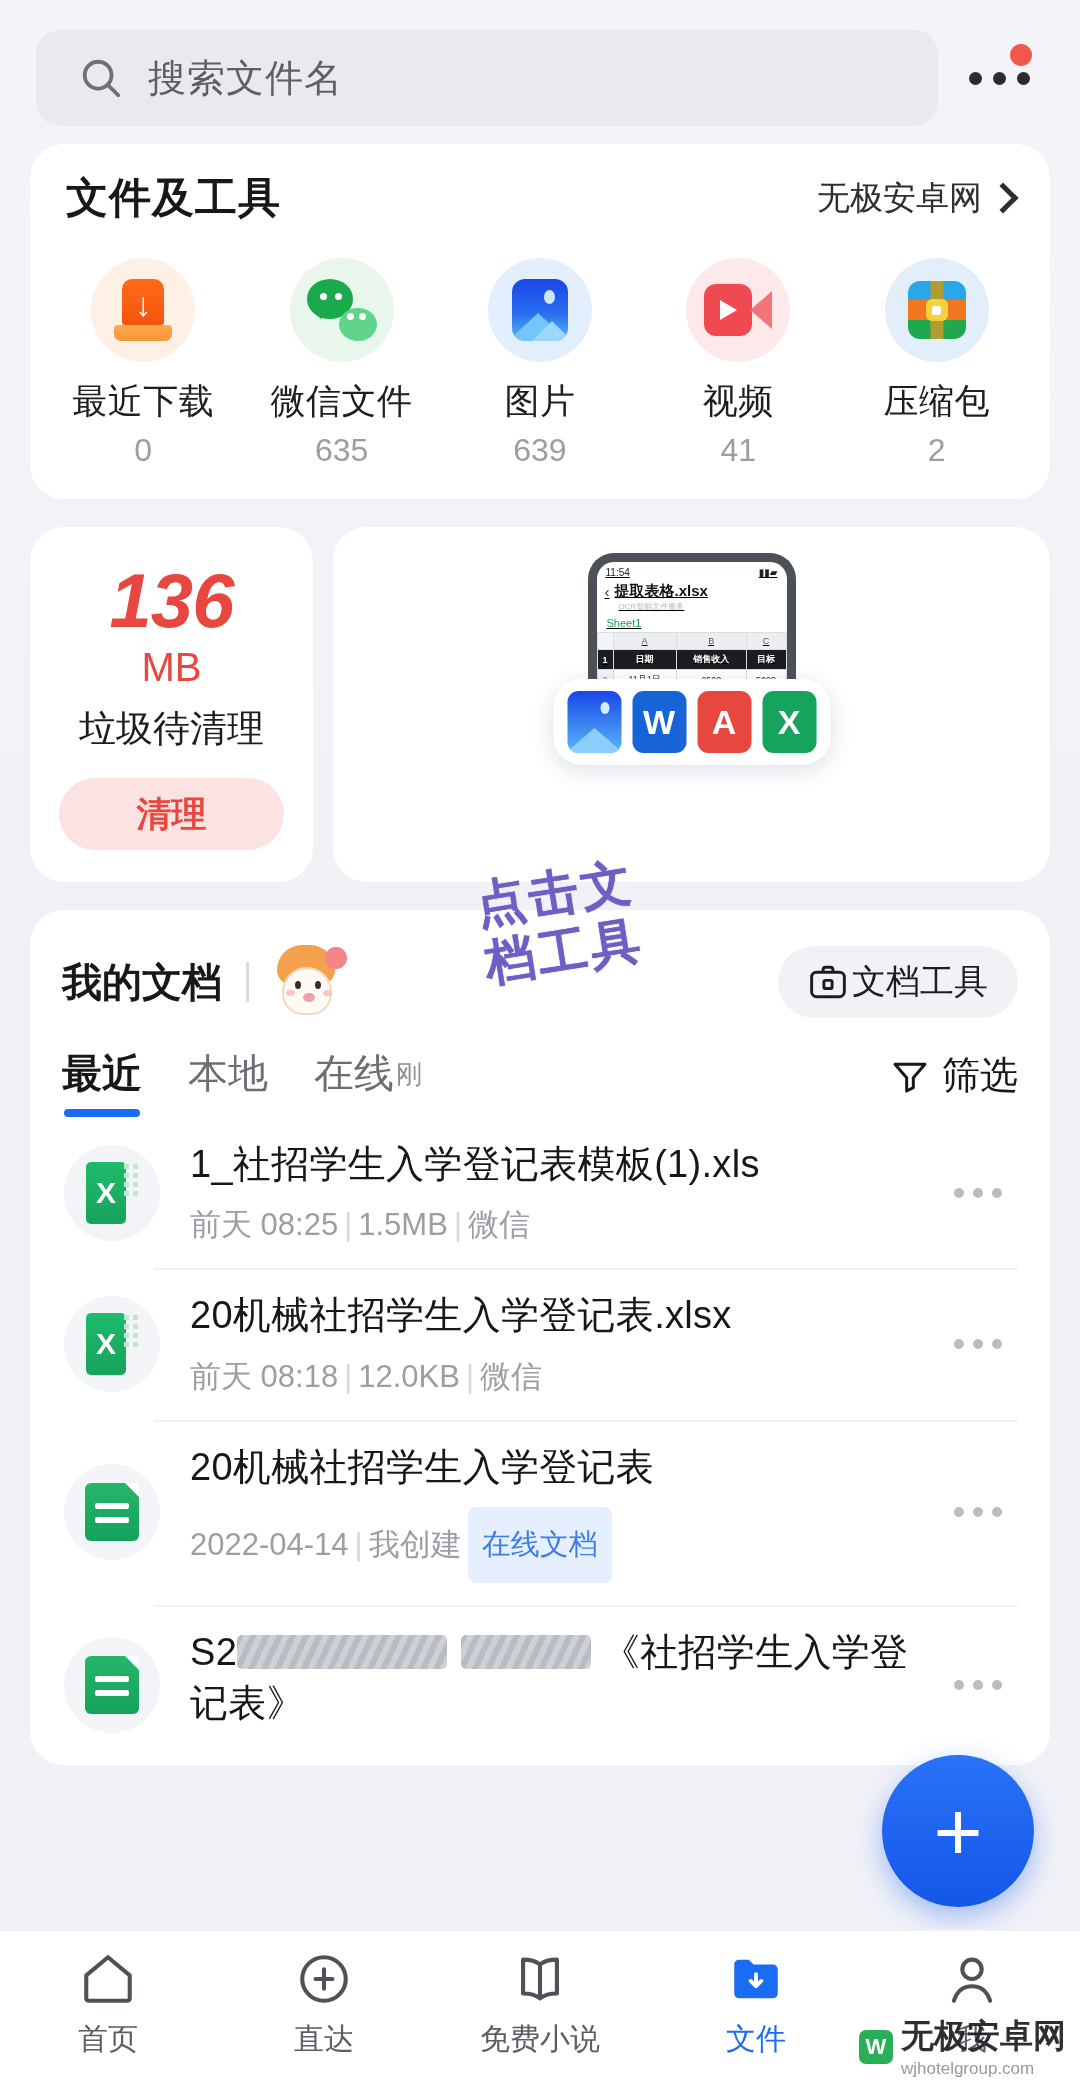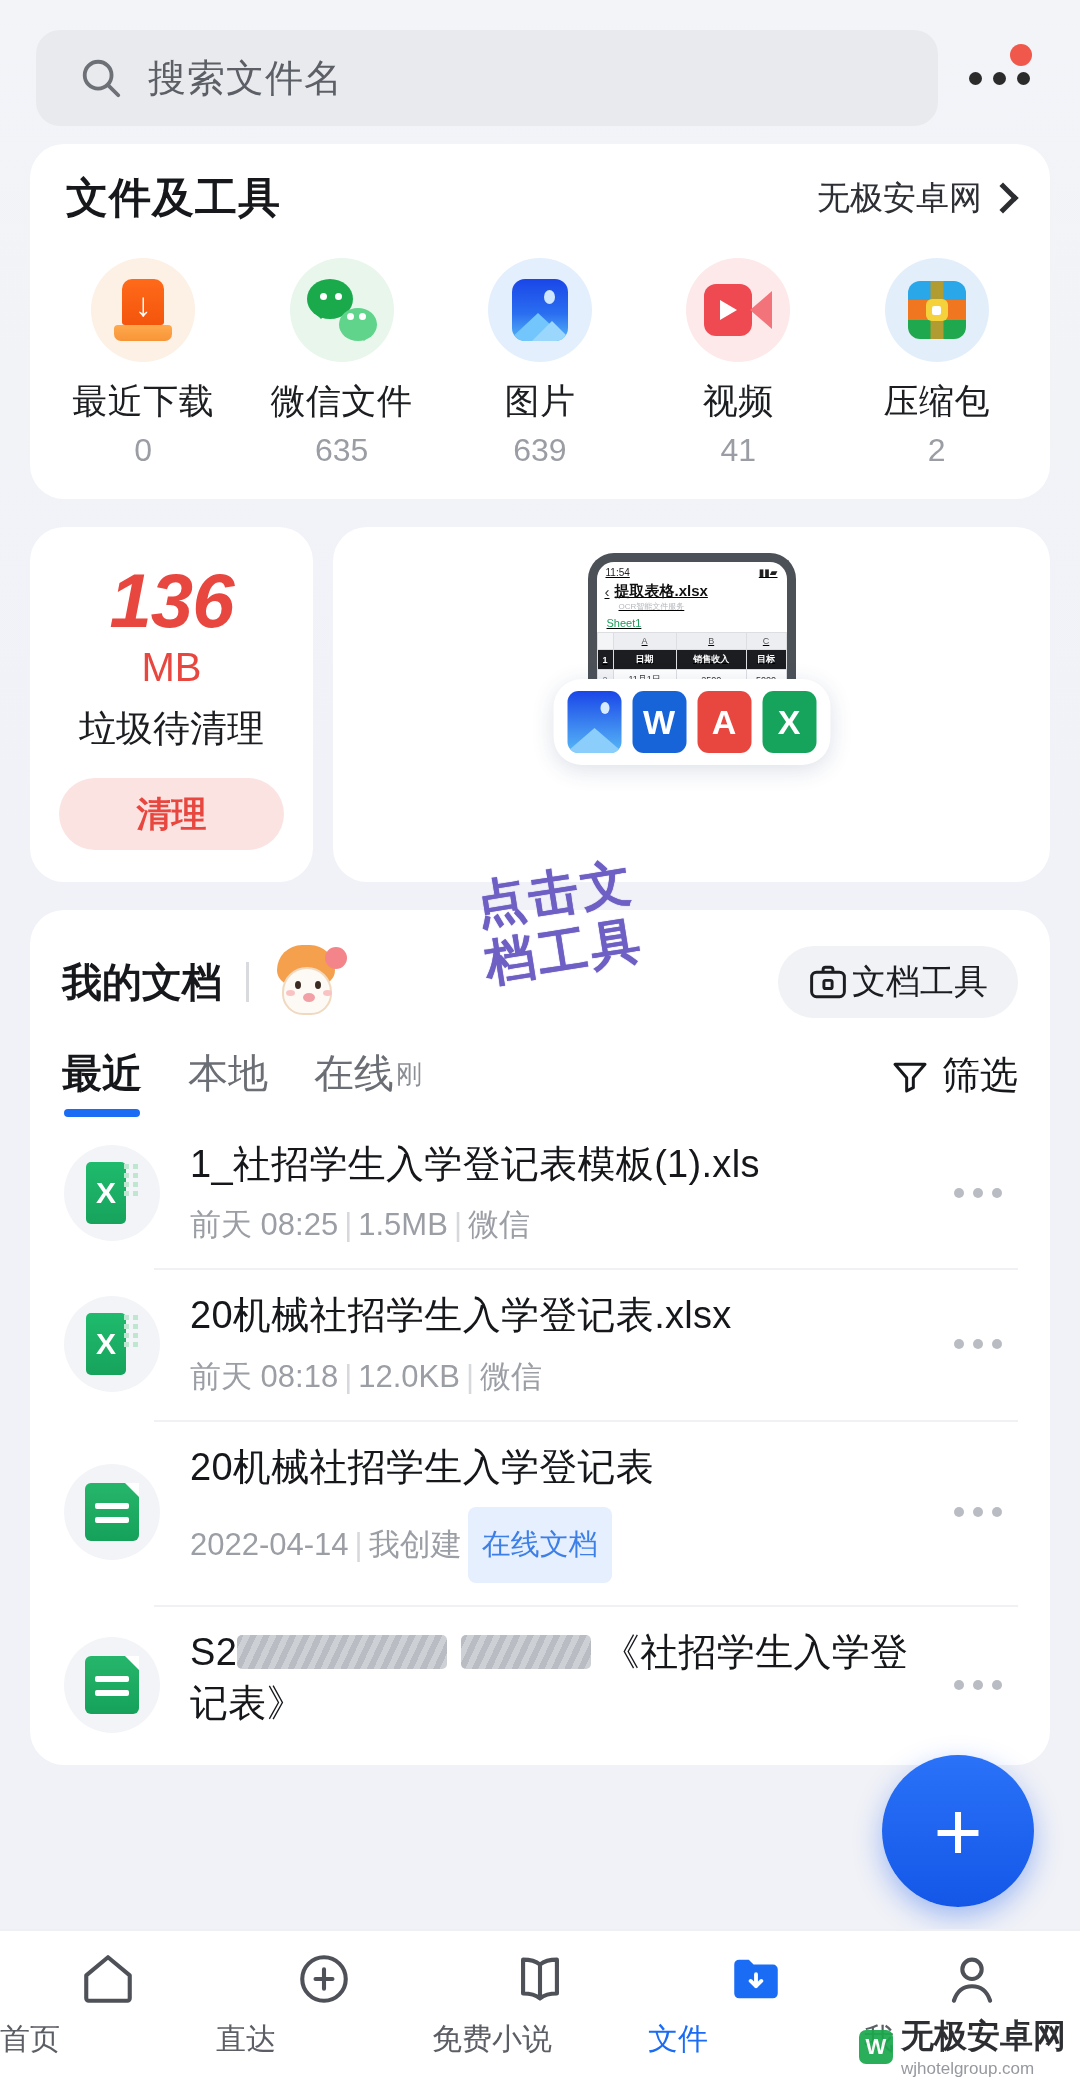--- a/index.html
+++ b/index.html
@@ -254,21 +254,21 @@
     display:flex;align-items:center;justify-content:center;
     color:#fff; font-size: 84px; font-weight: 300; line-height: 1;
   }
 
   
   .bottomnav {
     position: absolute; left:0; right:0; bottom:0; height: 160px;
     background:#fff; display:flex; align-items:flex-start; padding-top: 16px;
     border-top: 2px solid #eeeff2;
   }
-  .nav { flex:1; }
+  .nav { flex:1; text-align:center; }
   .nav .ic { height: 64px; display:flex;align-items:center;justify-content:center; }
   .nav .lbl { font-size: 30px; color:#5b5e64; margin-top: 8px; }
   .nav.active .lbl { color:#1a6cf5; }
   .wm {
     position:absolute; right: 14px; bottom: 10px;
     display:flex; align-items:center; gap: 8px; opacity: .92;
   }
   .wm .mark { width: 34px; height: 34px; border-radius: 7px; background:#1aa84b; color:#fff; font-size:22px; font-weight:bold; display:flex;align-items:center;justify-content:center;}
   .wm .t1 { font-size: 33px; color:#1b1d21; font-weight:bold; }
   .wm .t2 { font-size: 17px; color:#8d9096; }

